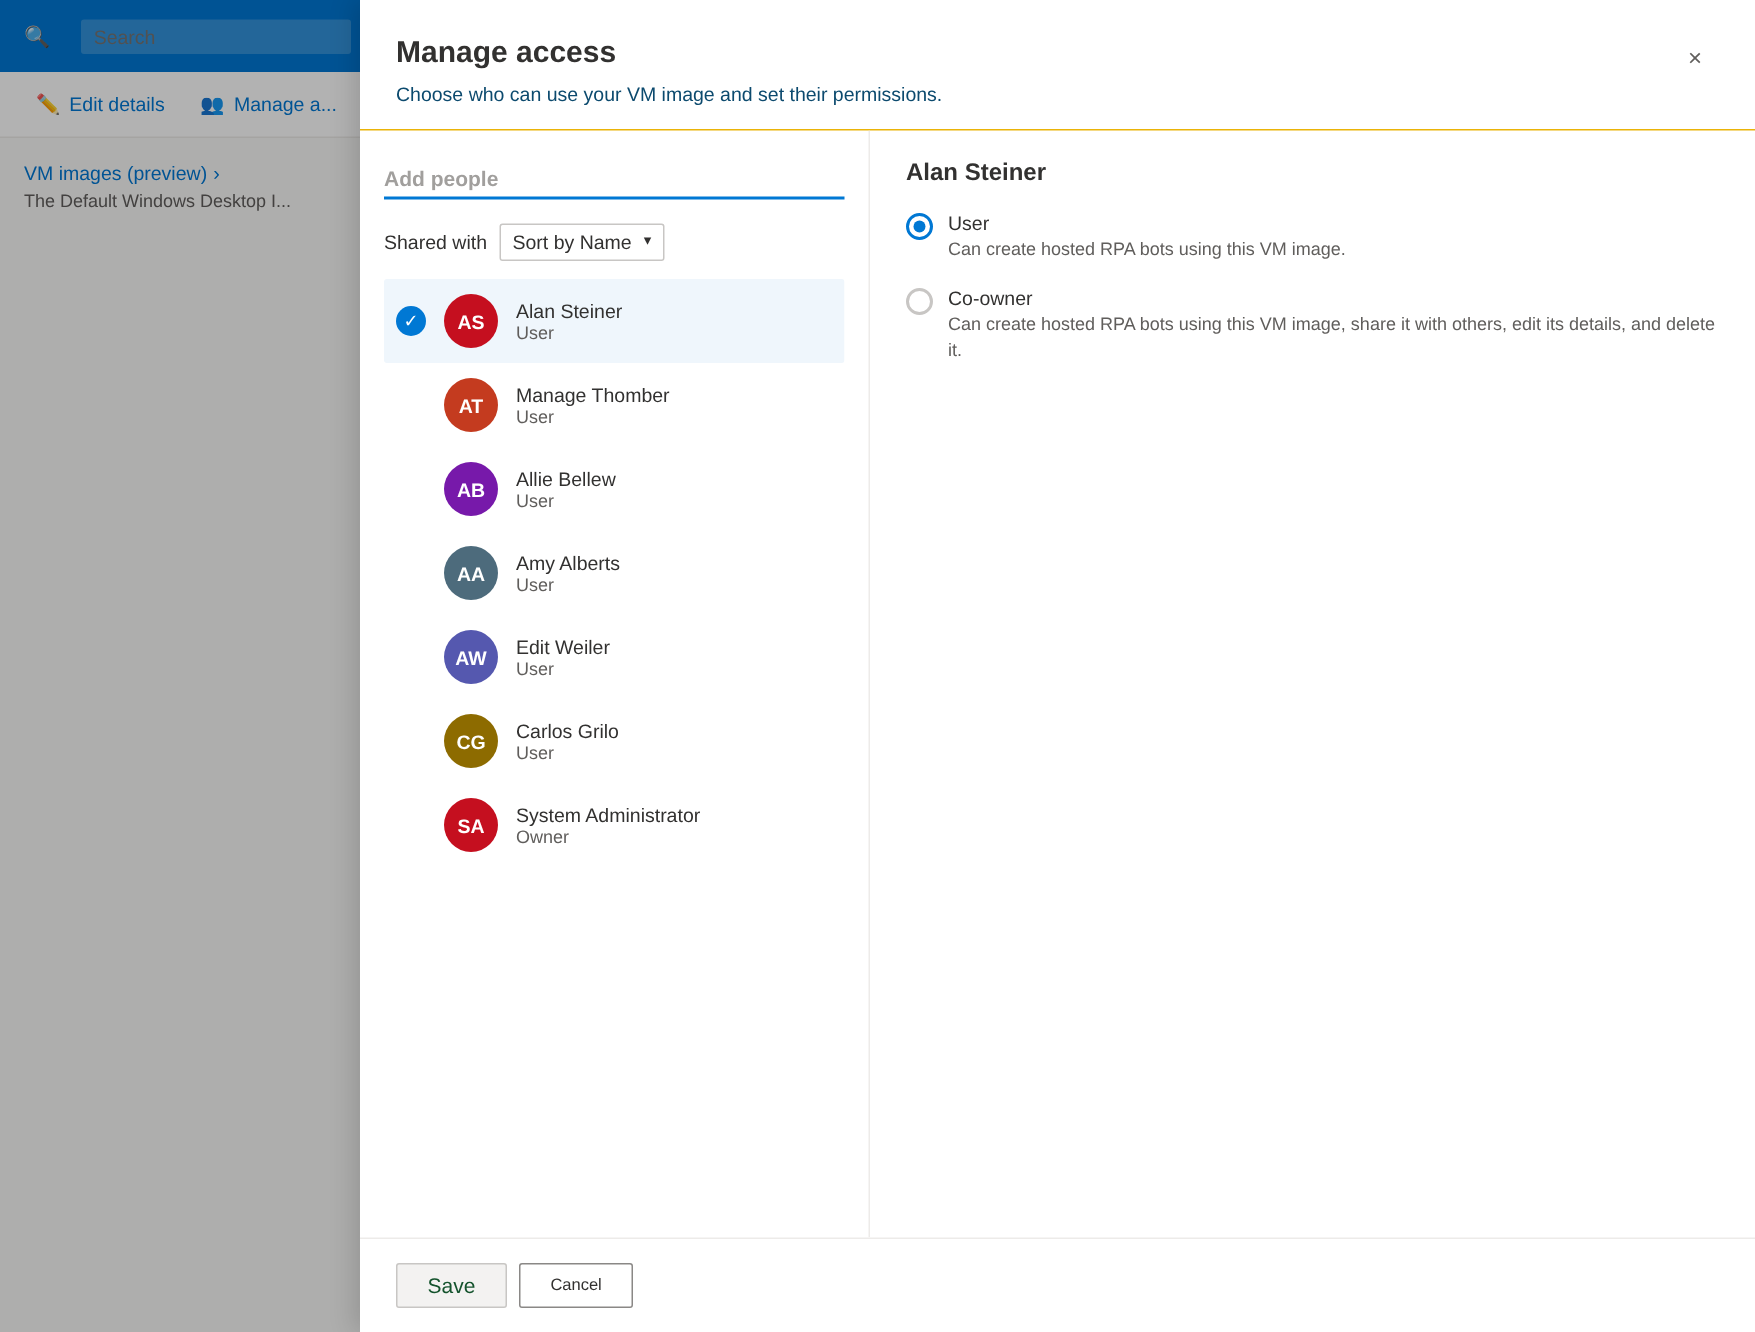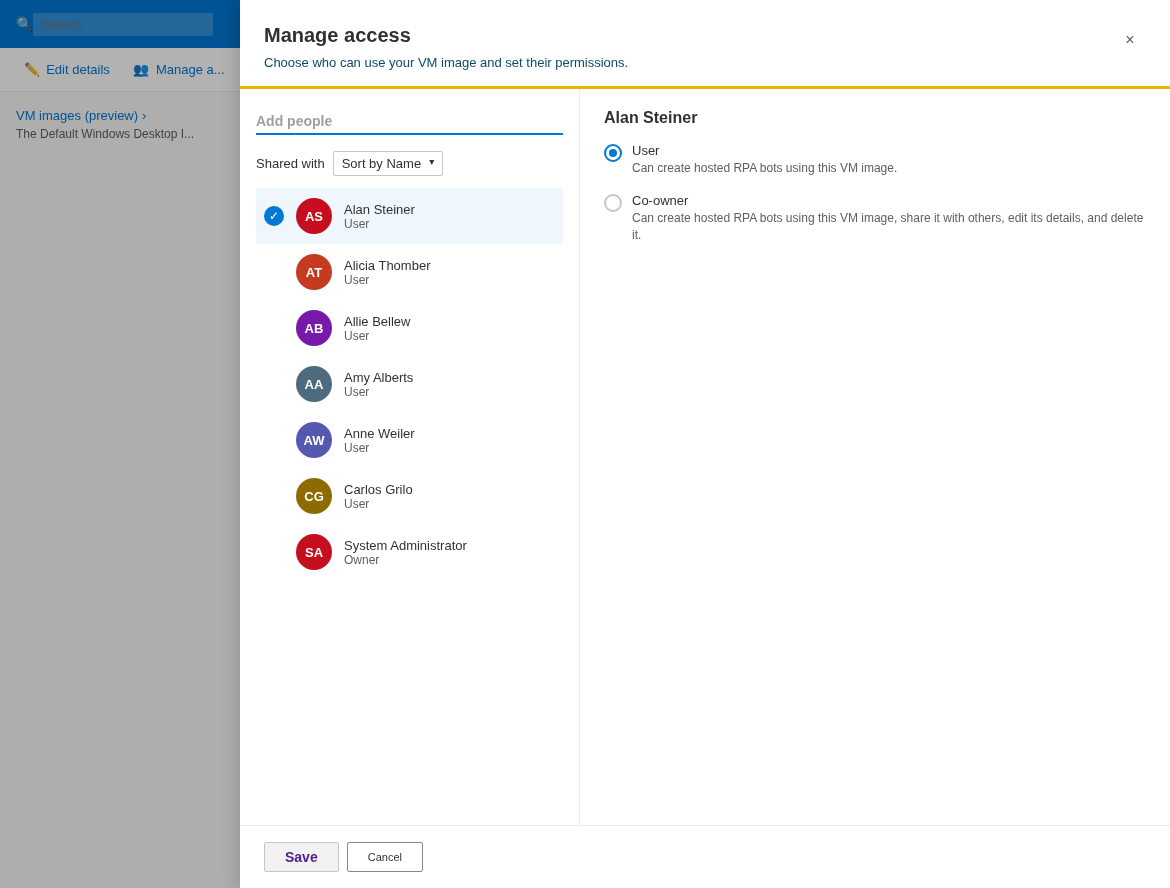--- a/index.html
+++ b/index.html
@@ -25,21 +25,21 @@
       position: absolute;
       top: 0; left: 0; right: 0;
       height: 48px;
       background: #0078d4;
       display: flex;
       align-items: center;
       padding: 0 16px;
     }
 
     .search-box {
-      margin-left: 0;
+      margin-left: 21px;
       background: rgba(255,255,255,0.2);
       border: none;
       border-radius: 2px;
       color: #ffffff;
       padding: 4px 36px 4px 8px;
       font-size: 13px;
       width: 180px;
     }
 
     
@@ -134,21 +134,21 @@
       z-index: 200;
       display: flex;
       flex-direction: column;
     }
 
     .modal-header {
       padding: 24px 24px 0 24px;
       display: flex;
       justify-content: space-between;
       align-items: flex-start;
-      border-bottom: 3px solid #eab308;
+      border-bottom: 1px solid #eab308;
       padding-bottom: 16px;
     }
 
     .modal-title {
       font-size: 20px;
       font-weight: 600;
       color: #323130;
       margin-bottom: 8px;
     }
 
@@ -380,23 +380,22 @@
       display: flex;
       gap: 8px;
     }
 
     .btn-primary {
       background: #f3f2f1;
       border: 1px solid #c8c6c4;
       border-radius: 2px;
       padding: 6px 20px;
       font-size: 14px;
-      color: #4c1d95;
+      color: #14532d;
       cursor: not-allowed;
-      font-weight: bold;
     }
 
     .btn-default {
       background: #fff;
       border: 1px solid #8a8886;
       border-radius: 2px;
       padding: 6px 20px;
       font-size: 11px;
       color: #323130;
       cursor: pointer;
@@ -471,21 +470,21 @@
               <div class="person-role">User</div>
             </div>
             <button class="remove-btn">
               <span>✕</span>
             </button>
           </div>
           <div class="person-item">
             <div class="person-check"></div>
             <div class="avatar" style="background: rgb(196, 59, 31);">AT</div>
             <div class="person-info">
-              <div class="person-name">Alicia Thomber</div>
+              <div class="person-name">Manage Thomber</div>
               <div class="person-role">User</div>
             </div>
             <button class="remove-btn">
               <span>✕</span>
             </button>
           </div>
           <div class="person-item">
             <div class="person-check"></div>
             <div class="avatar" style="background: rgb(119, 25, 170);">AB</div>
             <div class="person-info">
@@ -504,21 +503,21 @@
               <div class="person-role">User</div>
             </div>
             <button class="remove-btn">
               <span>✕</span>
             </button>
           </div>
           <div class="person-item">
             <div class="person-check"></div>
             <div class="avatar" style="background: rgb(85, 88, 175);">AW</div>
             <div class="person-info">
-              <div class="person-name">Anne Weiler</div>
+              <div class="person-name">Edit Weiler</div>
               <div class="person-role">User</div>
             </div>
             <button class="remove-btn">
               <span>✕</span>
             </button>
           </div>
           <div class="person-item">
             <div class="person-check"></div>
             <div class="avatar" style="background: rgb(141, 107, 0);">CG</div>
             <div class="person-info">

